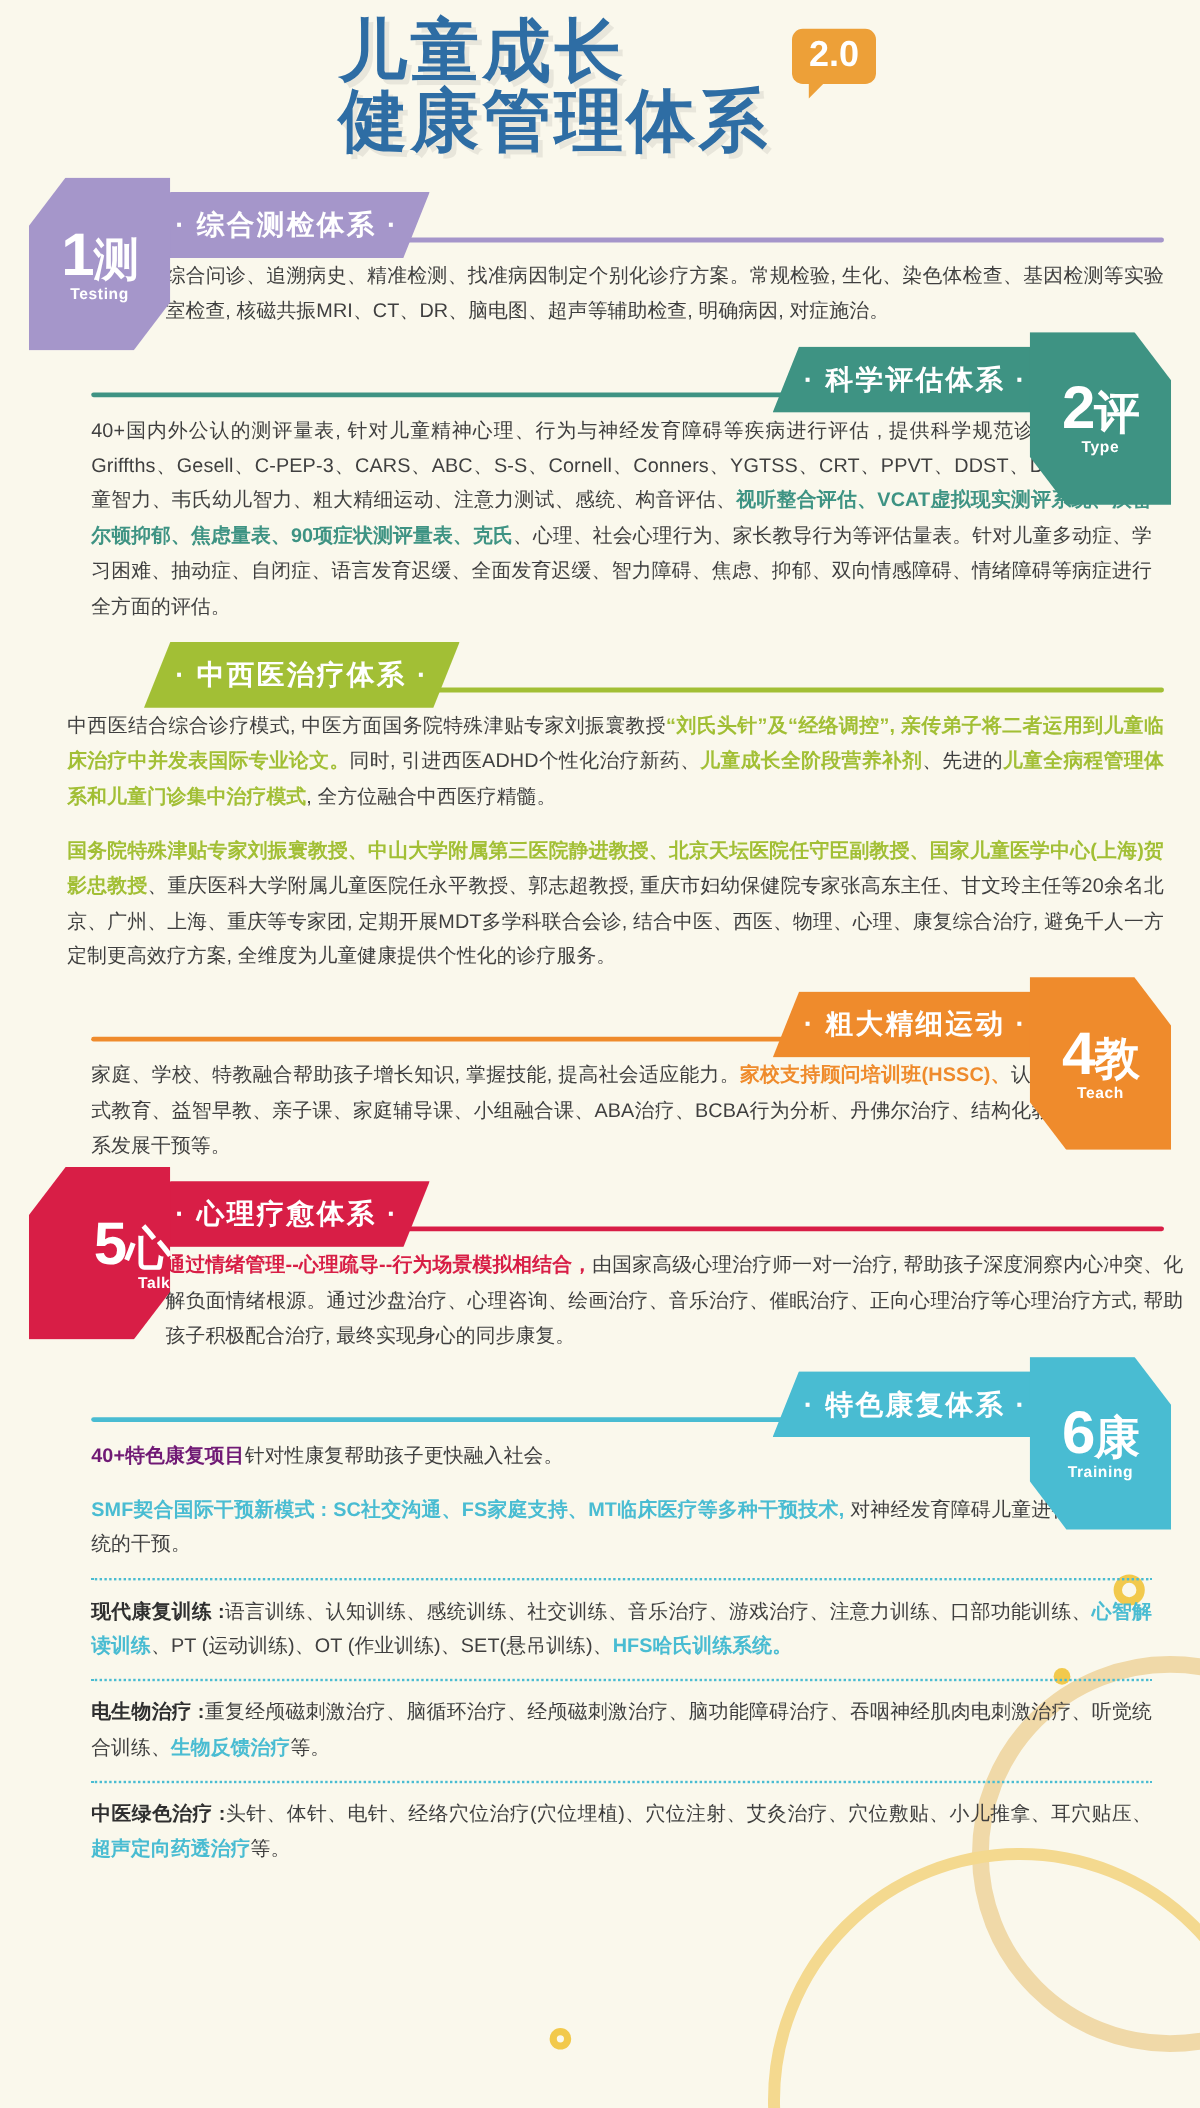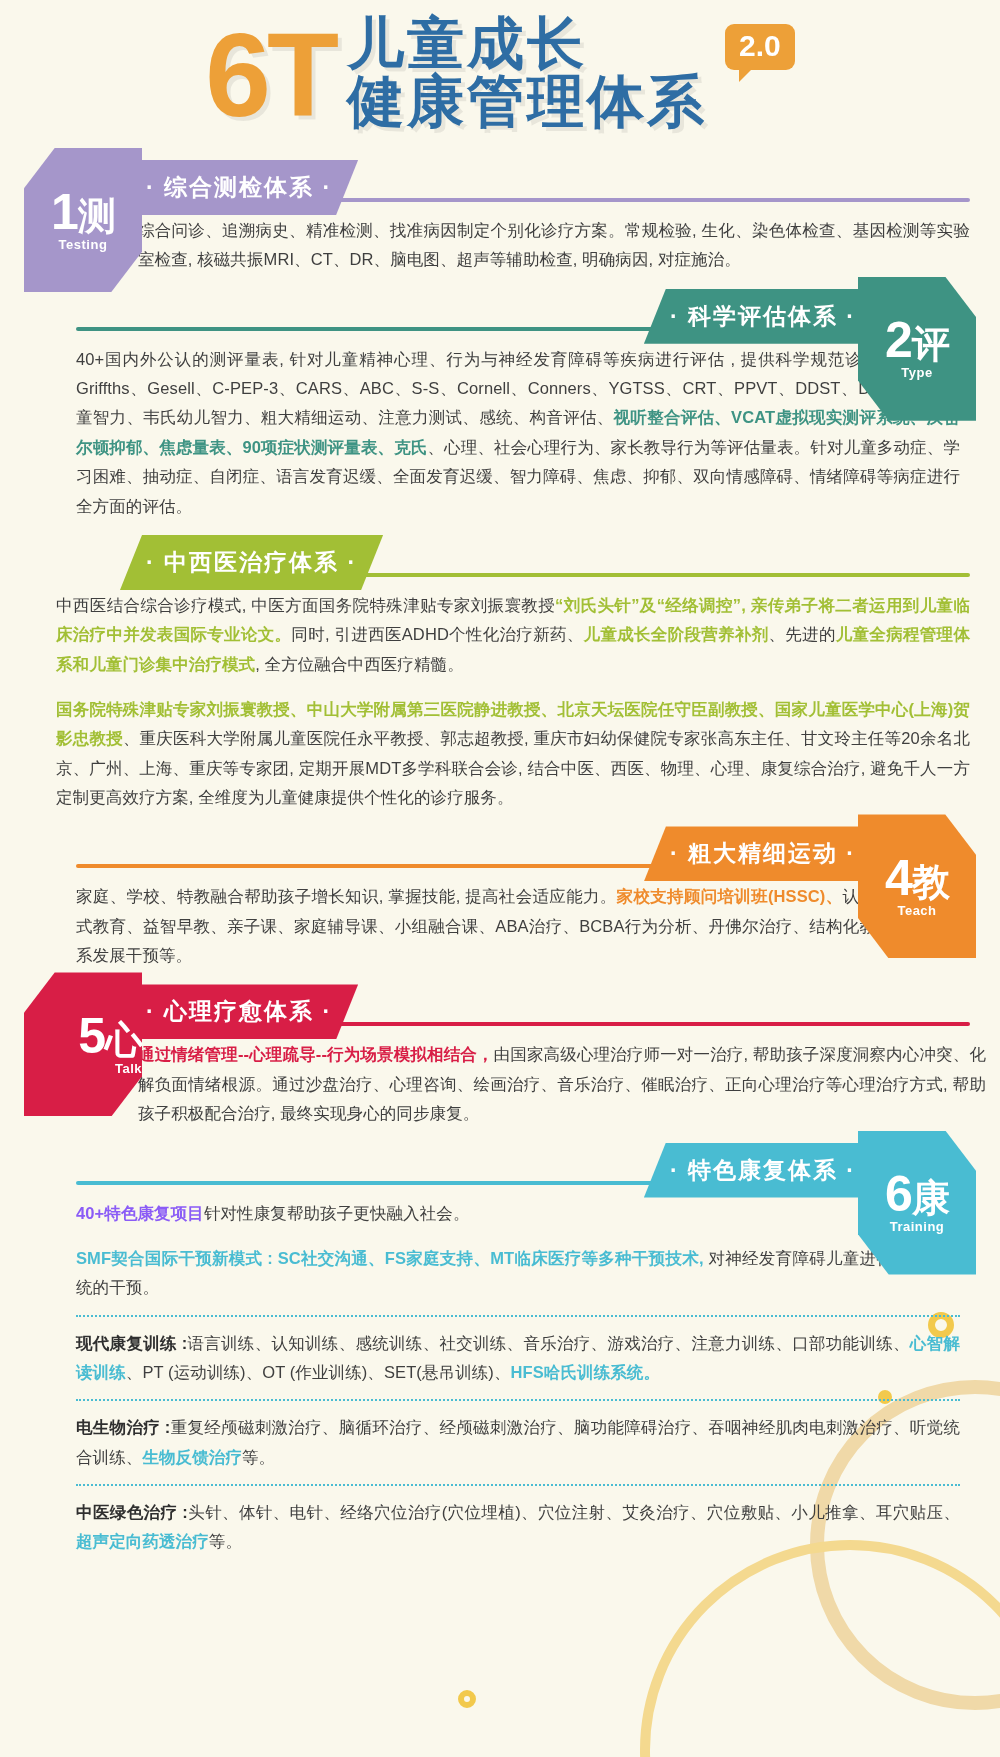--- a/index.html
+++ b/index.html
@@ -87,21 +87,20 @@
 <body>
 
 <div class="deco" style="right:-140px; top:1380px; width:330px; height:330px; border:14px solid #f0d9a8; background:transparent;"></div>
 <div class="deco" style="right:46px; top:1312px; width:26px; height:26px; border:7px solid #f2c94c;"></div>
 <div class="deco" style="right:108px; top:1390px; width:14px; height:14px; background:#f2c94c;"></div>
 <div class="deco" style="left:458px; top:1690px; width:18px; height:18px; border:6px solid #f2c94c;"></div>
 <div class="deco" style="right:-60px; top:1540px; width:420px; height:420px; border:10px solid #f4d98f; background:transparent;"></div>
 
 <div class="header">
   <div class="hdr-inner">
-    <div class="hdr-6t">6T</div>
     <div class="hdr-cn">
       <div>儿童成长</div>
       <div>健康管理体系</div>
     </div>
     <div class="badge">2.0</div>
   </div>
 </div>
 
 <div id="sections-root">
     <div class="section">
@@ -170,21 +169,21 @@
     <div class="section">
       <div class="band">
         <div class="rule" style="background: rgb(73, 188, 210); left: 76px; right: 150px;"></div>
         <div class="plate right" style="background: rgb(73, 188, 210);">· 特色康复体系 ·</div>
         <div class="hex righthex" style="background: rgb(73, 188, 210);">
           <div class="num">6<span class="cn">康</span></div>
           <div class="en">Training</div>
         </div>
       </div>
       <div class="body content-full" style="padding-left: 76px; padding-right: 40px;">
-        <p><span style="color: #8b5cf6; font-weight: bold;">40+特色康复项目</span><span>针对性康复帮助孩子更快融入社会。</span></p>
+        <p><span style="color: #701a75; font-weight: bold;">40+特色康复项目</span><span>针对性康复帮助孩子更快融入社会。</span></p>
         <div class="sp"></div>
         <p><span style="color: rgb(73, 188, 210); font-weight: bold;">SMF契合国际干预新模式 : SC社交沟通、FS家庭支持、MT临床医疗等多种干预技术,</span><span> 对神经发育障碍儿童进行全面、系统的干预。</span></p>
         <div class="dots" style="border-top-color: rgb(73, 188, 210);"></div>
         <p><span style="font-weight: bold; color: rgb(47, 47, 47);">现代康复训练 :</span><span>语言训练、认知训练、感统训练、社交训练、音乐治疗、游戏治疗、注意力训练、口部功能训练、</span><span style="color: rgb(73, 188, 210); font-weight: bold;">心智解读训练</span><span>、PT (运动训练)、OT (作业训练)、SET(悬吊训练)、</span><span style="color: rgb(73, 188, 210); font-weight: bold;">HFS哈氏训练系统。</span></p>
         <div class="dots" style="border-top-color: rgb(73, 188, 210);"></div>
         <p><span style="font-weight: bold; color: rgb(47, 47, 47);">电生物治疗 :</span><span>重复经颅磁刺激治疗、脑循环治疗、经颅磁刺激治疗、脑功能障碍治疗、吞咽神经肌肉电刺激治疗、听觉统合训练、</span><span style="color: rgb(73, 188, 210); font-weight: bold;">生物反馈治疗</span><span>等。</span></p>
         <div class="dots" style="border-top-color: rgb(73, 188, 210);"></div>
         <p><span style="font-weight: bold; color: rgb(47, 47, 47);">中医绿色治疗 :</span><span>头针、体针、电针、经络穴位治疗(穴位埋植)、穴位注射、艾灸治疗、穴位敷贴、小儿推拿、耳穴贴压、</span><span style="color: rgb(73, 188, 210); font-weight: bold;">超声定向药透治疗</span><span>等。</span></p>
       </div>
     </div>

